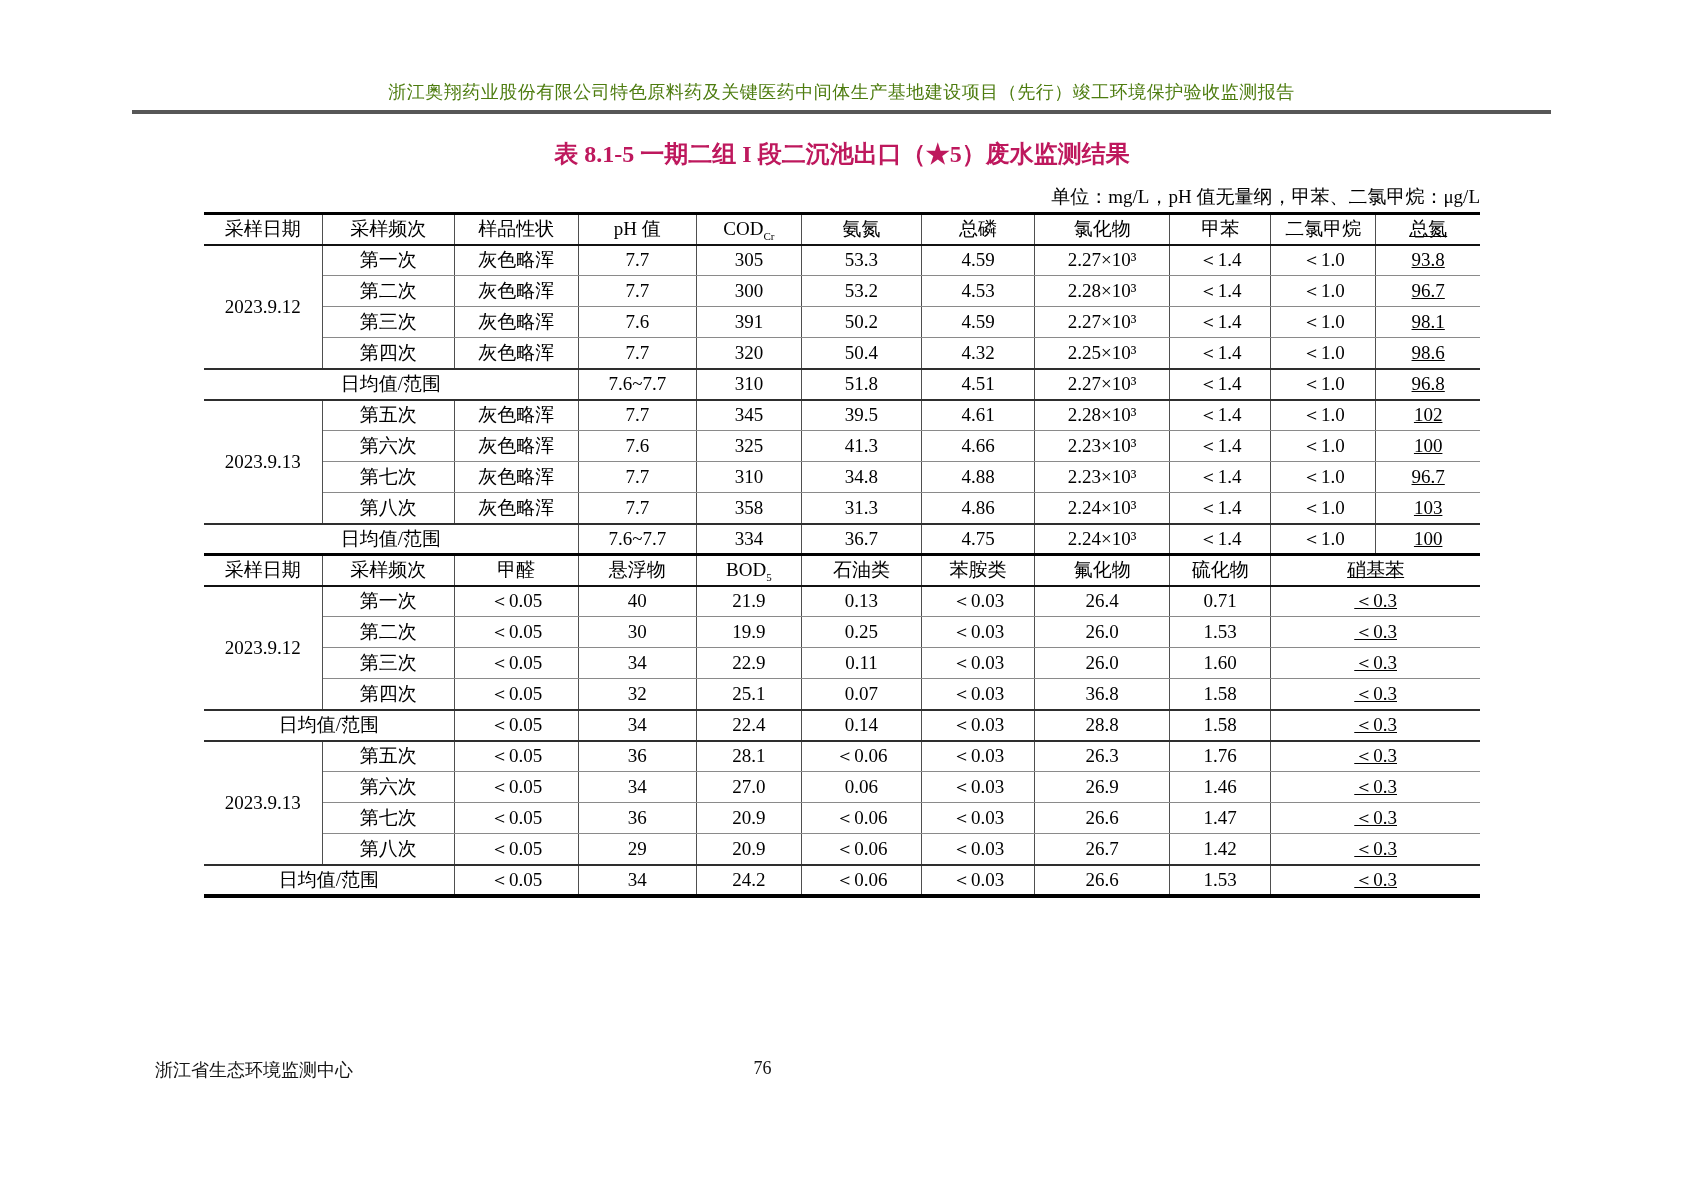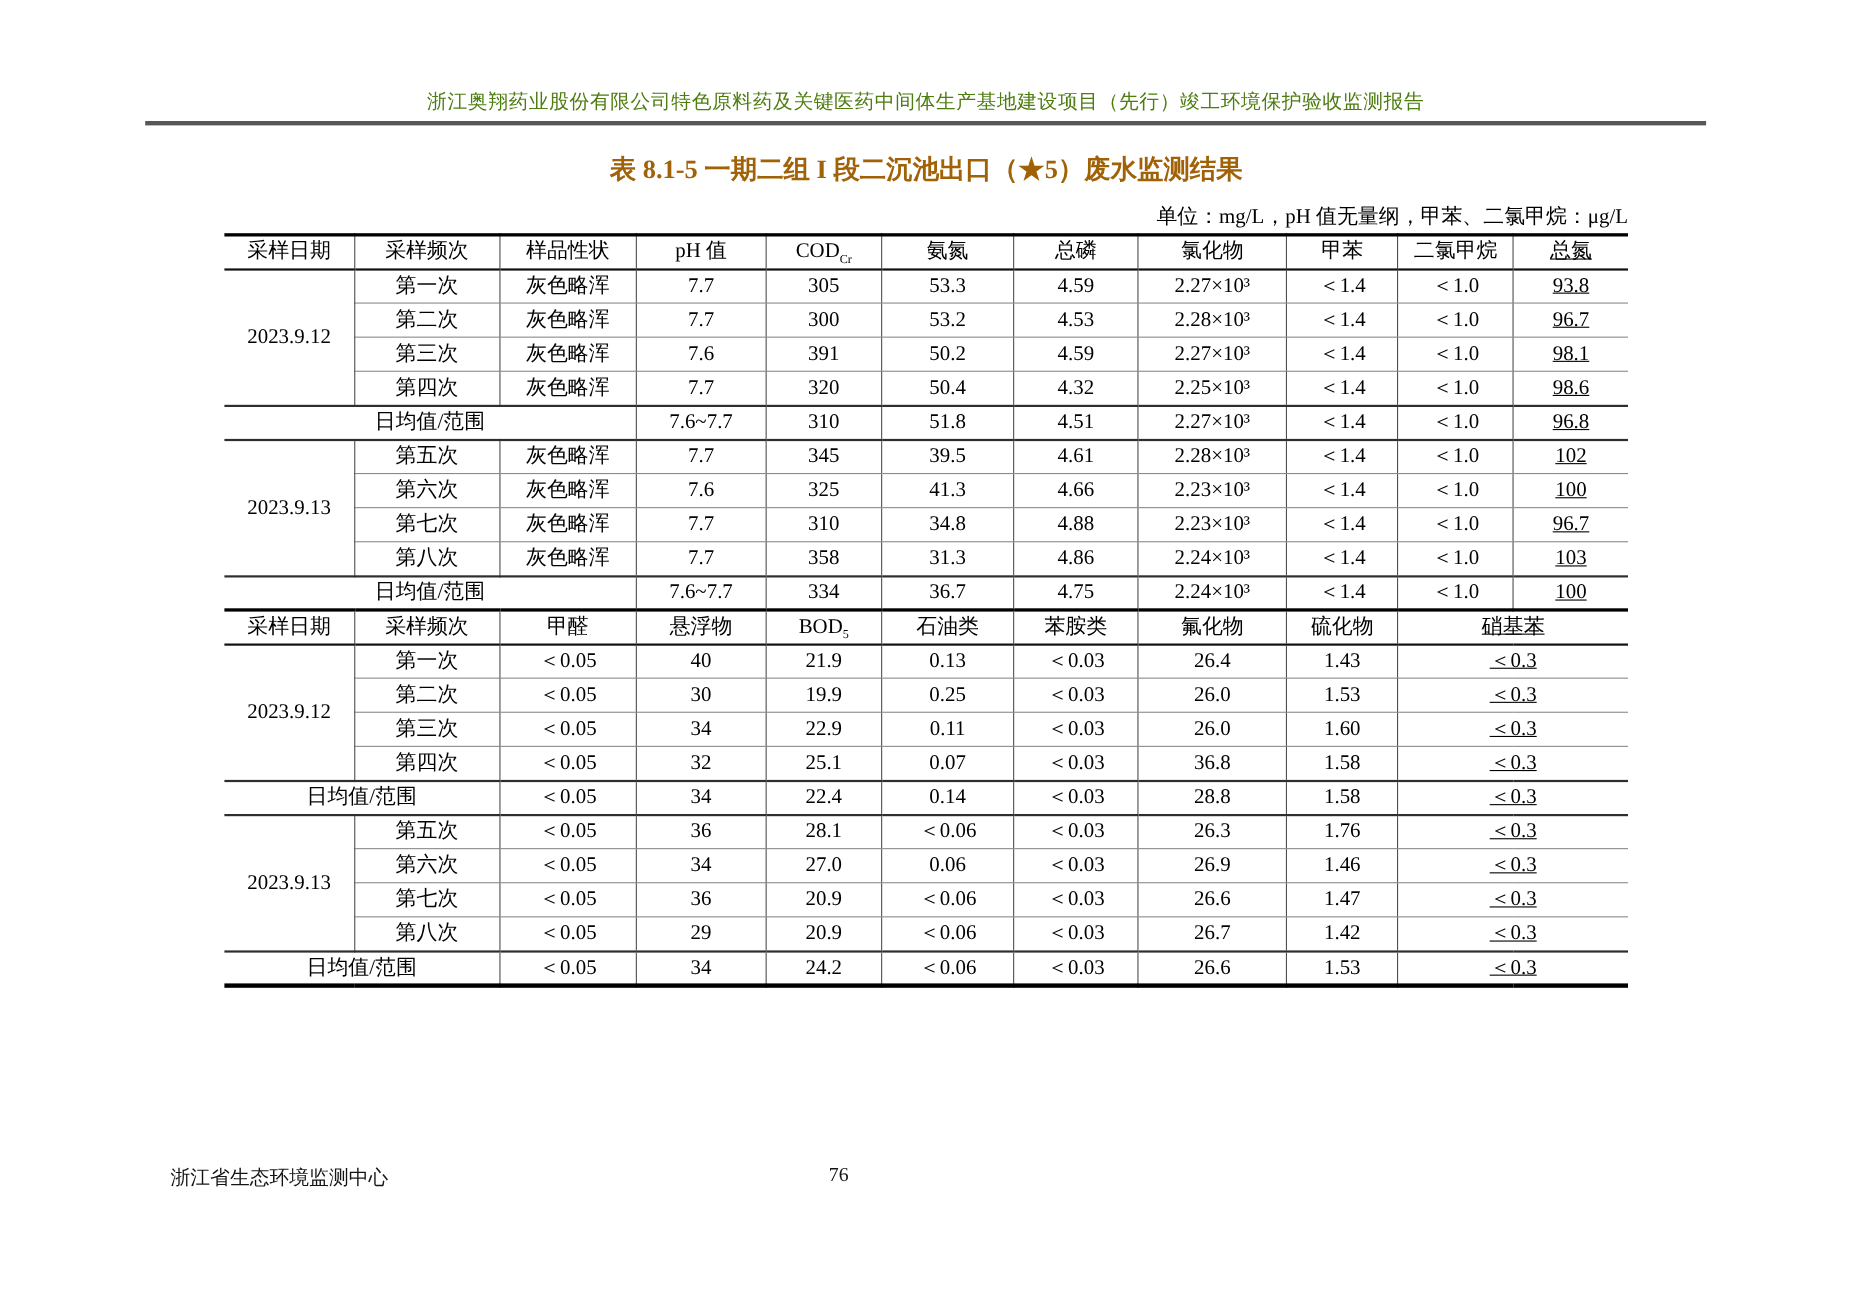--- a/index.html
+++ b/index.html
@@ -16,21 +16,21 @@
     text-align: center; font-size: 18px; color: #4d7c0f;
     letter-spacing: 0.5px; white-space: nowrap;
   }
   .doc-header-rule {
     position: absolute; top: 110px; left: 132px;
     width: 1419px; height: 4px; background: #575757;
   }
   .table-title {
     position: absolute; top: 138px; left: 204px; width: 1276px;
     margin: 0; text-align: center;
-    font-size: 24px; font-weight: bold; color: #a16207;
+    font-size: 24px; font-weight: bold; color: #be185d;
     white-space: nowrap;
   }
   .unit-note {
     position: absolute; top: 184px; left: 204px; width: 1276px;
     text-align: right; font-size: 19px; color: #000;
     white-space: nowrap;
   }
   table.monitor-table {
     position: absolute; top: 212px; left: 204px; width: 1276px;
     border-collapse: collapse; table-layout: fixed;
@@ -233,21 +233,21 @@
       </tr>
       <tr>
         <td rowspan="4">2023.9.12</td>
         <td>第一次</td>
         <td>＜0.05</td>
         <td>40</td>
         <td>21.9</td>
         <td>0.13</td>
         <td>＜0.03</td>
         <td>26.4</td>
-        <td>1.43</td>
+        <td>0.71</td>
         <td colspan="2">＜0.3</td>
       </tr>
       <tr>
         <td>第二次</td>
         <td>＜0.05</td>
         <td>30</td>
         <td>19.9</td>
         <td>0.25</td>
         <td>＜0.03</td>
         <td>26.0</td>

